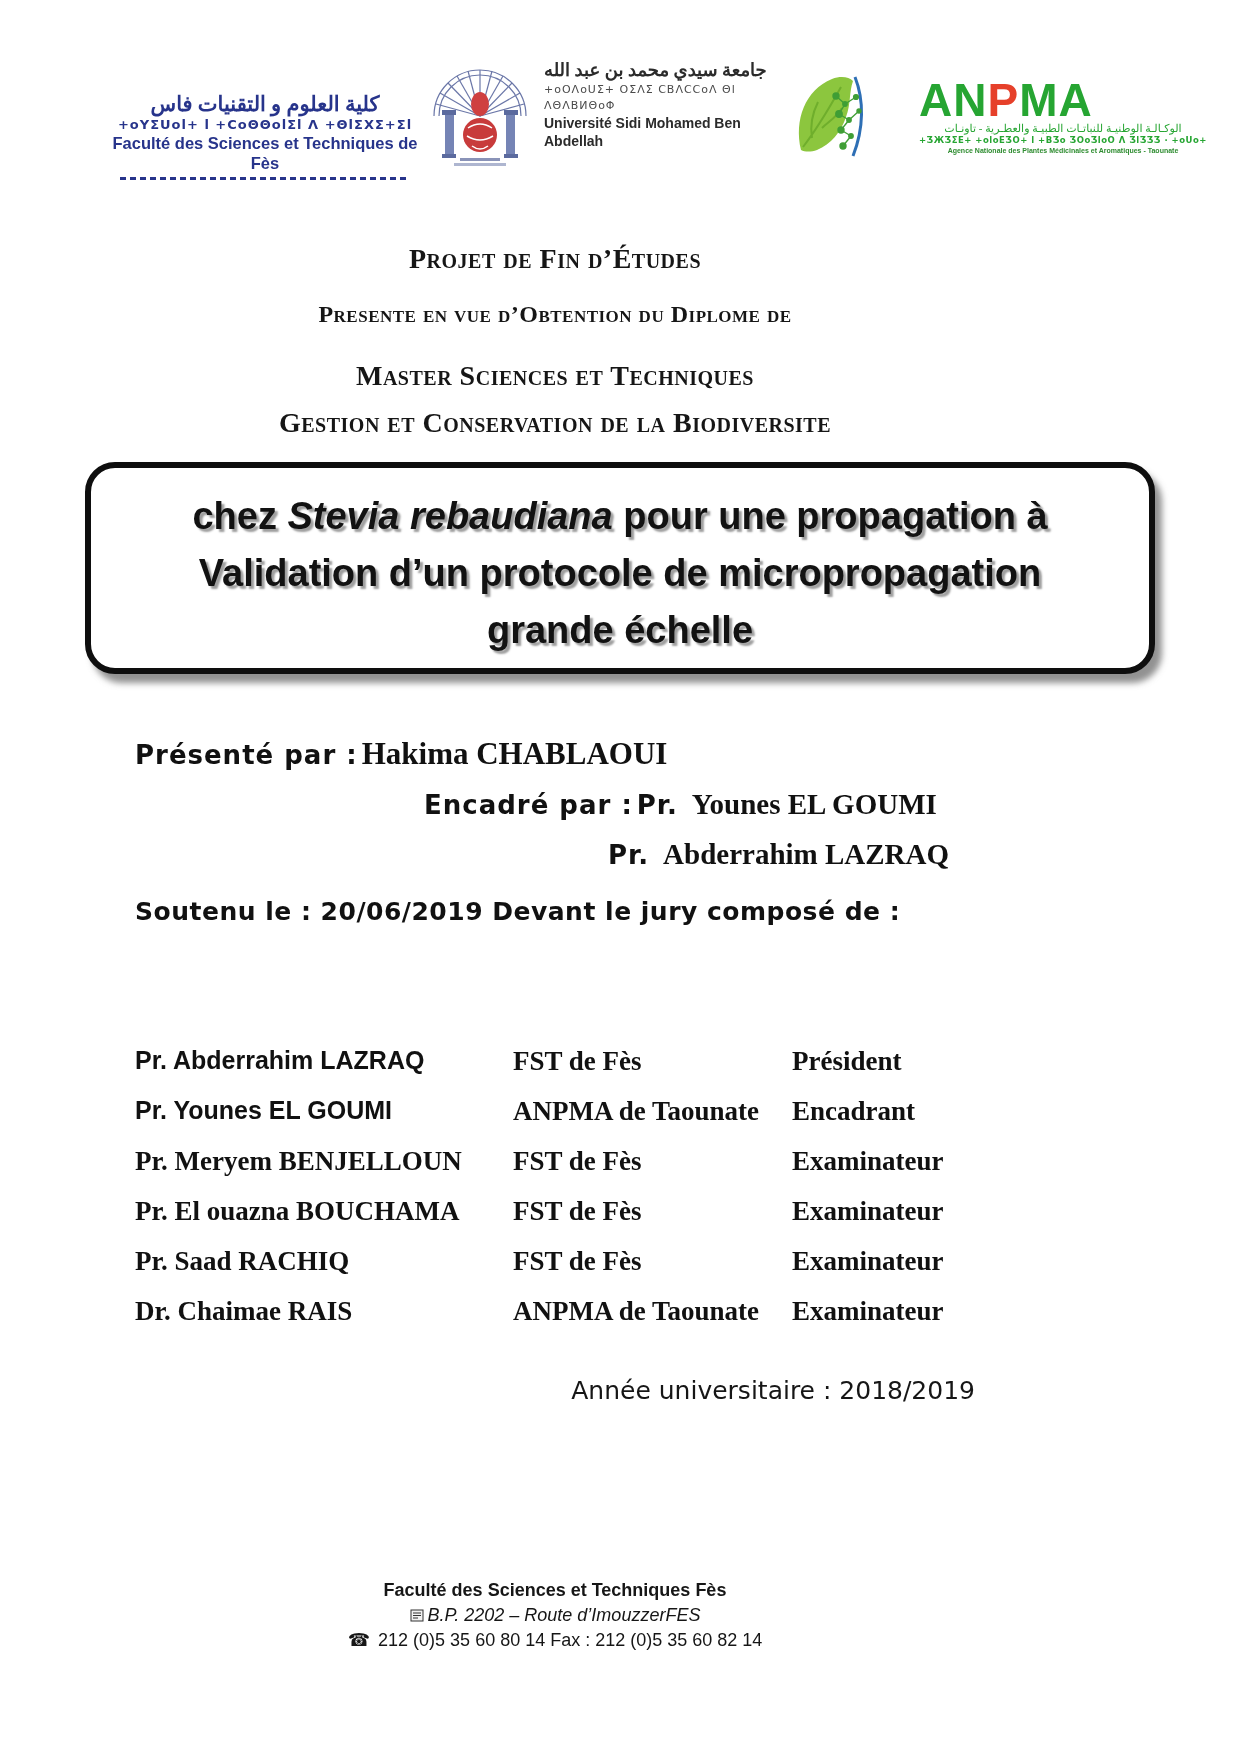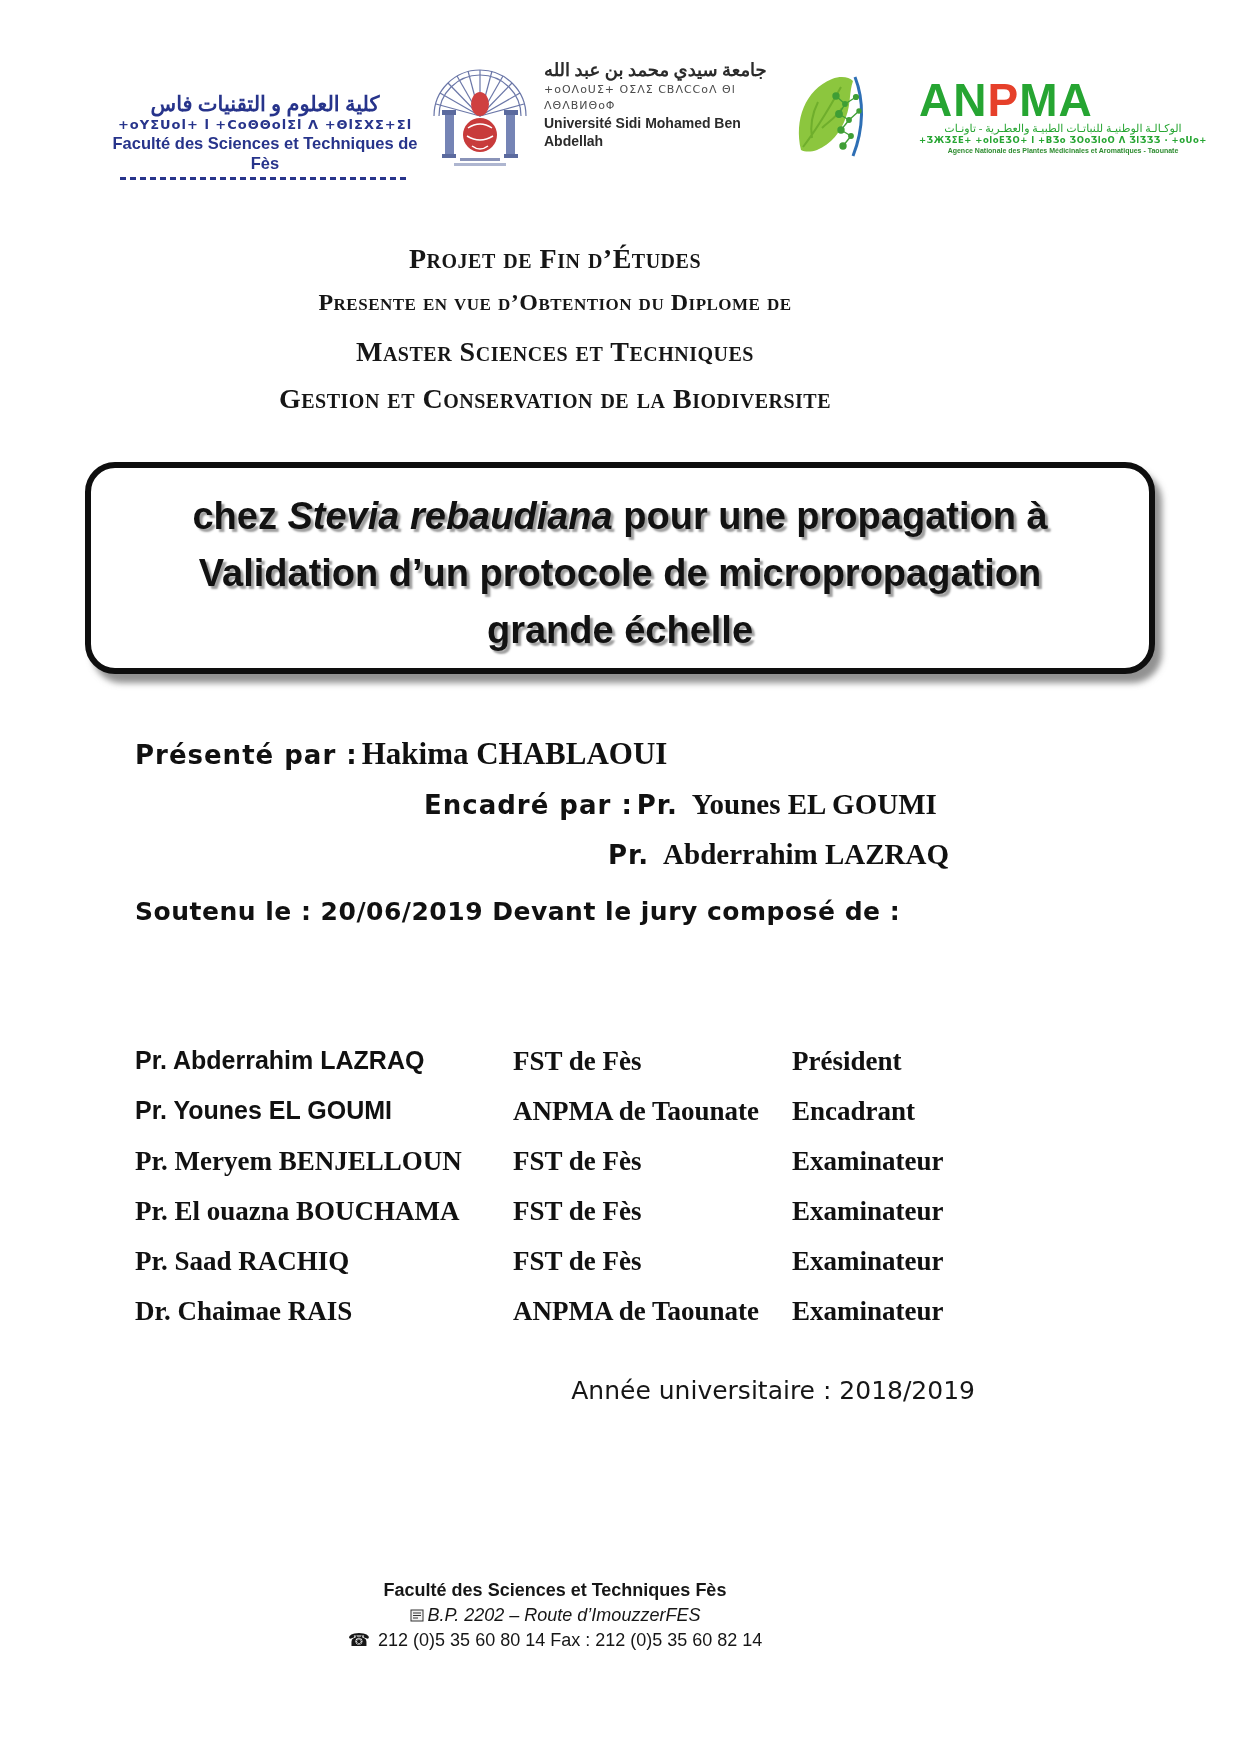--- a/index.html
+++ b/index.html
@@ -22,22 +22,22 @@
   .logo-anpma{position:absolute;left:788px;top:70px;display:flex;align-items:flex-start;gap:33px;}
   .anpma-text{margin-left:4px;margin-top:8px;}
   .anpma-word{font-family:"Liberation Sans",sans-serif;font-weight:bold;font-size:46px;line-height:44px;letter-spacing:1px;color:#26a532;}
   .anpma-word .red{color:#e6402a;}
   .anpma-ar{font-size:11px;color:#26a532;line-height:13px;text-align:center;white-space:nowrap;}
   .anpma-tif{font-size:8.5px;color:#26a532;line-height:11px;letter-spacing:0.5px;text-align:center;white-space:nowrap;font-family:"DejaVu Sans",sans-serif;font-weight:bold;}
   .anpma-fr{font-size:7px;font-weight:bold;color:#2e8c30;line-height:10px;text-align:center;white-space:nowrap;font-family:"Liberation Sans",sans-serif;}
   
   .headings{position:absolute;left:85px;top:243px;width:940px;text-align:center;
     font-family:"Liberation Serif",serif;font-weight:bold;font-variant:small-caps;color:#161616;}
-  .headings .h1{font-size:28px;margin-bottom:14px;letter-spacing:0.5px;}
-  .headings .h2{font-size:24px;margin-bottom:20px;letter-spacing:0.5px;}
+  .headings .h1{font-size:28px;margin-bottom:26px;letter-spacing:0.5px;}
+  .headings .h2{font-size:24px;margin-bottom:32px;letter-spacing:0.5px;}
   .headings .h3{font-size:28px;margin-bottom:15px;letter-spacing:0.5px;}
   .headings .h4{font-size:28px;letter-spacing:0.5px;font-family:Liberation Serif, serif;}
   
   .title-box{position:absolute;left:85px;top:462px;width:1070px;height:212px;background:#fff;
     border:6px solid #0e0e0e;border-radius:30px;box-sizing:border-box;
     box-shadow:7px 9px 6px rgba(110,110,110,0.75);}
   .title-text{position:absolute;left:0;top:20px;width:100%;text-align:center;
     font-family:"Liberation Sans",sans-serif;font-weight:bold;font-size:38px;line-height:57px;color:#121212;
     text-shadow:3px 3px 2px #9e9e9e;}
   .title-text .it{font-style:italic;}

